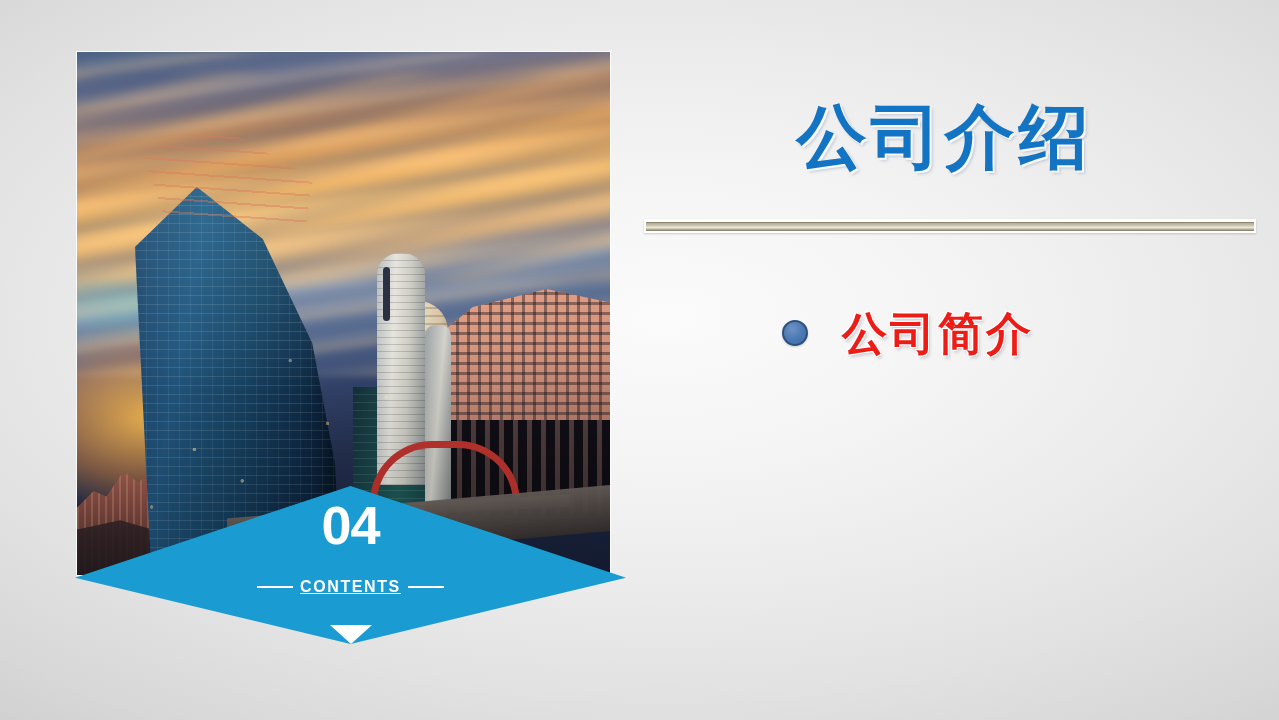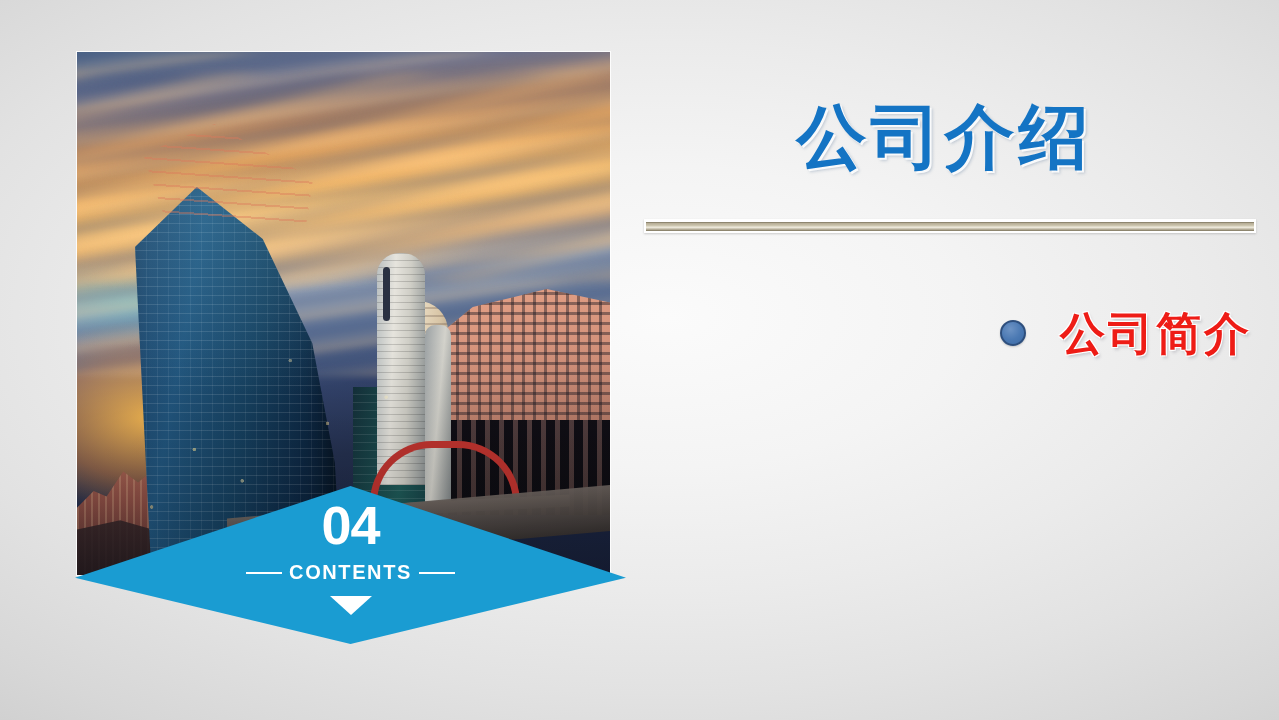--- a/index.html
+++ b/index.html
@@ -217,39 +217,40 @@
   .diamond {
     position:absolute;
     left:75px; top:486px; width:551px; height:158px;
     background:#1a9cd2;
     clip-path:polygon(50% 0%, 100% 58%, 50% 100%, 0% 58%);
     z-index:5;
   }
   .diamond-inner {
     position:absolute; inset:0;
     display:flex; flex-direction:column;
-    align-items:center; justify-content:flex-start;
+    align-items:center; justify-content:space-between;
     padding-top:12px;
   }
   .num-04 {
     color:#ffffff;
     font-size:54px;
     font-weight:bold;
     letter-spacing:-1px;
     line-height:1;
     font-family:"Liberation Sans", sans-serif;
   }
   .contents-row {
     display:flex; align-items:center; gap:7px;
     margin-top:9px;
   }
   .contents-row .rule { width:36px; height:2px; background:#fff; }
   .contents-label {
-    color:#fff; font-size:20px; font-weight:bold;
+    color:#fff; font-size:16px; font-weight:bold;
     letter-spacing:1.6px;
+    text-decoration:underline;
   }
   .caret {
     margin-top:12px;
     width:0; height:0;
     border-left:21px solid transparent;
     border-right:21px solid transparent;
     border-top:19px solid #ffffff;
   }
 
   
@@ -282,21 +283,20 @@
     border-bottom:1px solid #8e866f;
   }
 
   .bullets {
     position:absolute;
     left:142px; top:278px; width:470px;
   }
   .bullet-item {
     display:flex; align-items:center;
     height:84px;
-    justify-content:flex-end;
   }
   .dot {
     width:26px; height:26px; border-radius:50%;
     background:radial-gradient(circle at 38% 32%, #6d93c4 0%, #4b79b3 52%, #3b6aa5 100%);
     border:2px solid #2e4f7d;
     flex:0 0 auto;
     box-shadow:0 1px 2px rgba(0,0,0,.18);
   }
   .bullet-label {
     margin-left:34px;

